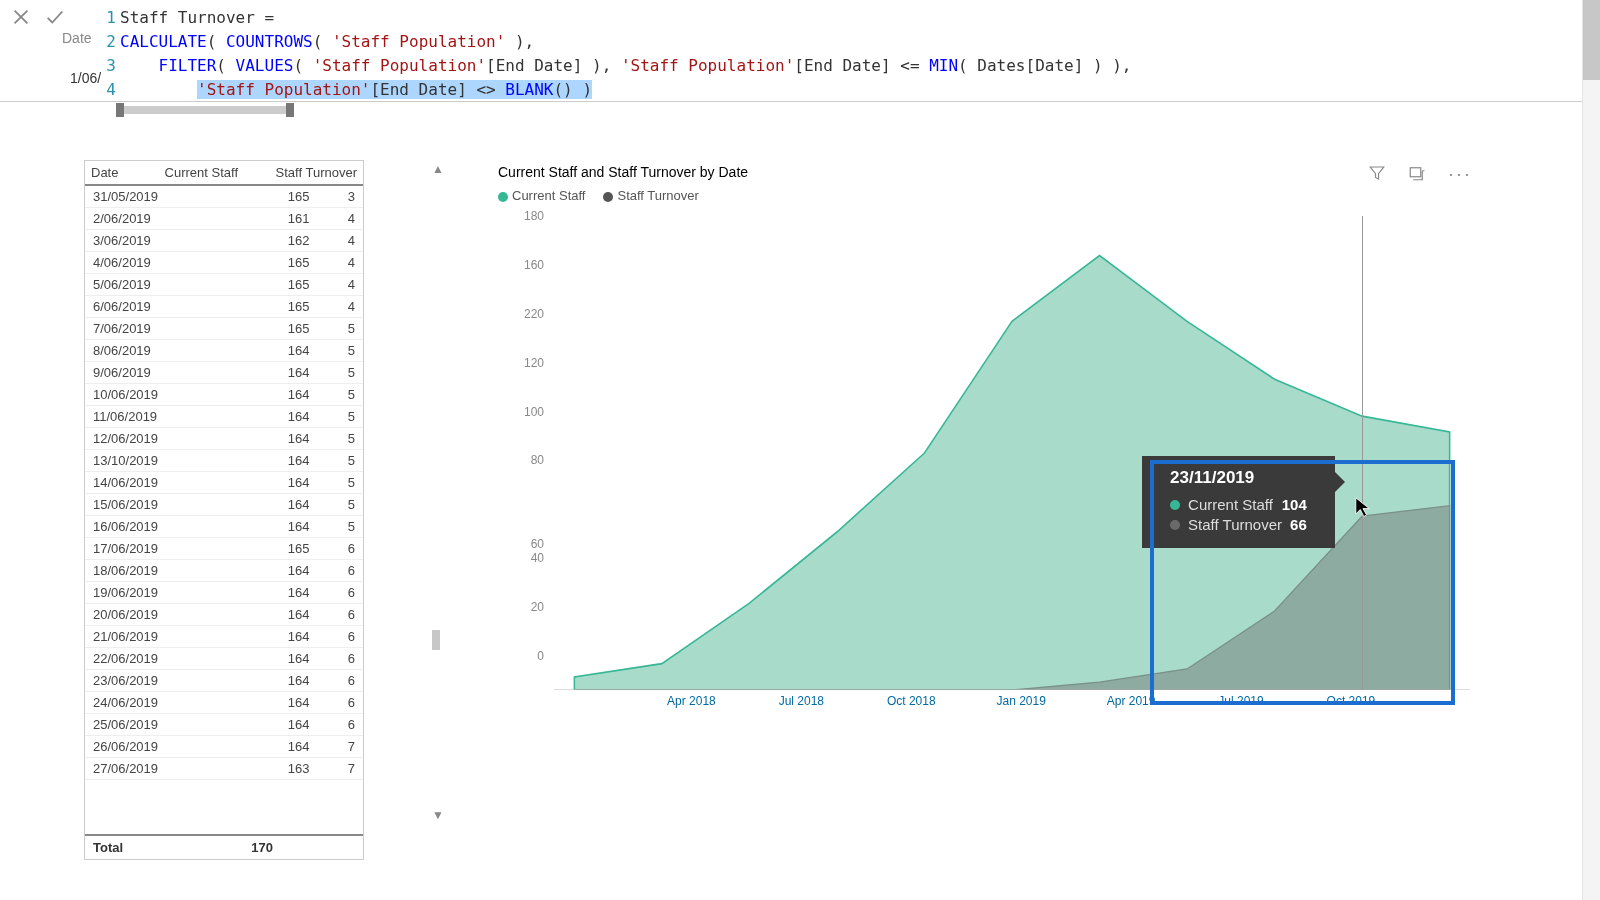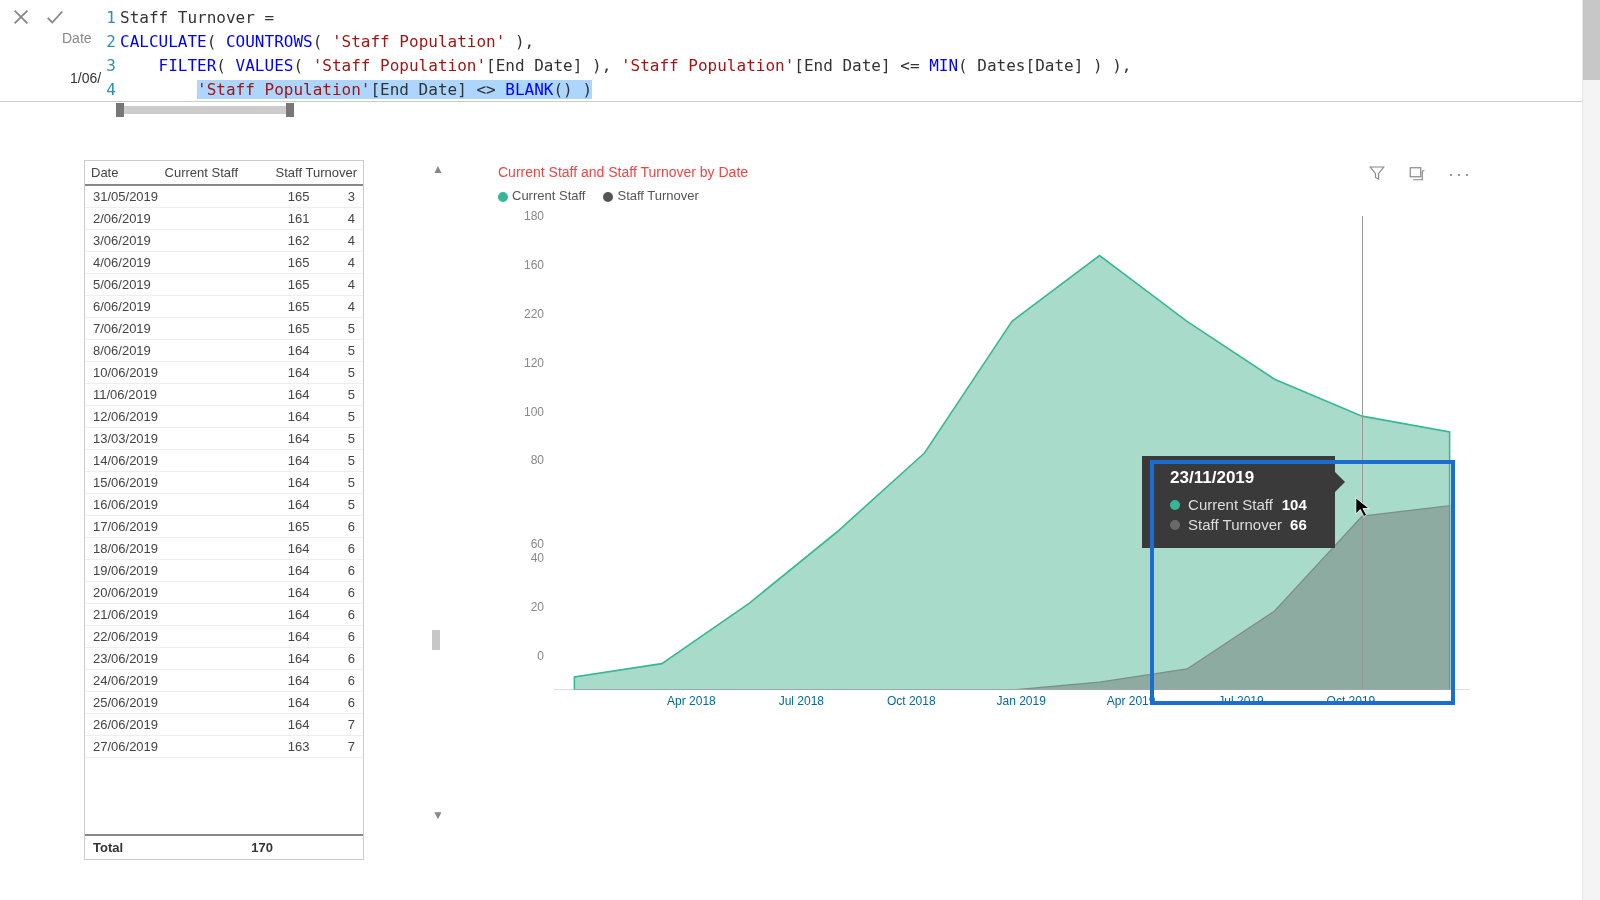--- a/index.html
+++ b/index.html
@@ -163,21 +163,21 @@
   
   .chart-visual {
     position: absolute;
     left: 490px;
     top: 0;
     width: 990px;
     height: 560px;
     background: #fff;
   }
   .chart-title {
-    color: #ef4444;
+    color: #000000;
     font-size: 14px;
     padding: 4px 8px;
   }
   .chart-actions {
     position: absolute;
     right: 8px; top: 4px;
     display: flex;
     gap: 22px;
     color: #888;
   }
@@ -340,36 +340,41 @@
               <td>7/06/2019</td>
               <td>165</td>
               <td>5</td>
             </tr>
             <tr>
               <td>8/06/2019</td>
               <td>164</td>
               <td>5</td>
             </tr>
             <tr>
+              <td>9/06/2019</td>
+              <td>164</td>
+              <td>5</td>
+            </tr>
+            <tr>
               <td>10/06/2019</td>
               <td>164</td>
               <td>5</td>
             </tr>
             <tr>
               <td>11/06/2019</td>
               <td>164</td>
               <td>5</td>
             </tr>
             <tr>
               <td>12/06/2019</td>
               <td>164</td>
               <td>5</td>
             </tr>
             <tr>
-              <td>13/03/2019</td>
+              <td>13/10/2019</td>
               <td>164</td>
               <td>5</td>
             </tr>
             <tr>
               <td>14/06/2019</td>
               <td>164</td>
               <td>5</td>
             </tr>
             <tr>
               <td>15/06/2019</td>

